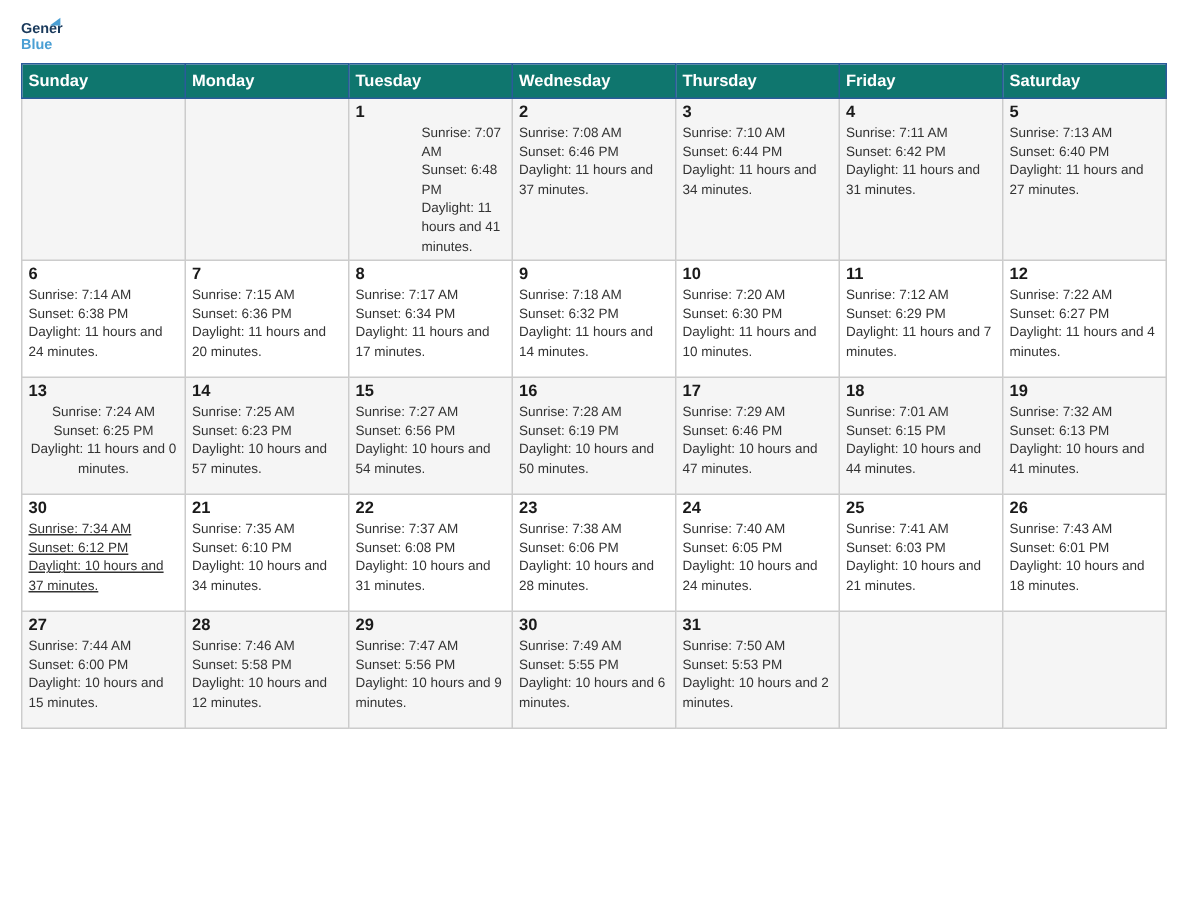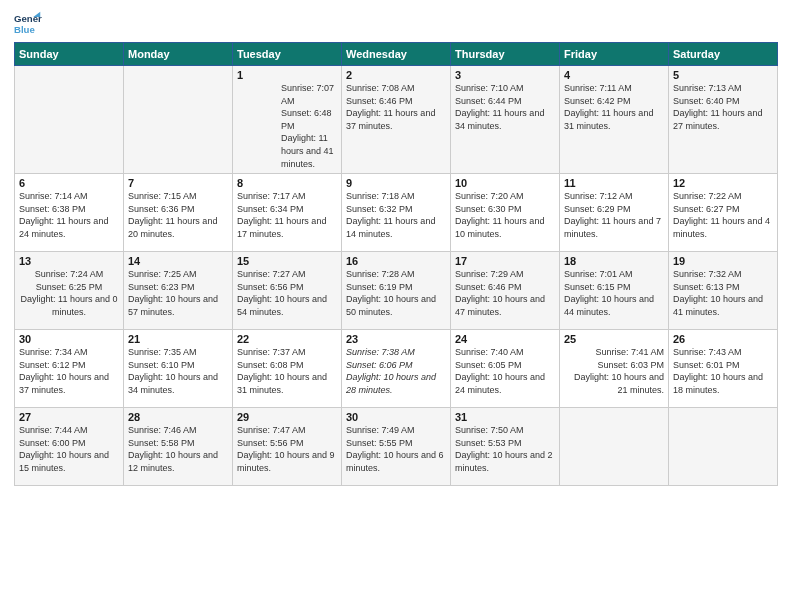--- a/index.html
+++ b/index.html
@@ -229,51 +229,51 @@
           <td>
             <span class="day-num">19</span>
             <div class="day-info" style="white-space: pre-line;">Sunrise: 7:32 AM
 Sunset: 6:13 PM
 Daylight: 10 hours and 41 minutes.</div>
           </td>
         </tr>
         <tr>
           <td>
             <span class="day-num">30</span>
-            <div class="day-info" style="white-space: pre-line;">Sunrise: 7:34 AM
+            <div class="day-info" style="white-space: pre-line; text-decoration: underline;">Sunrise: 7:34 AM
 Sunset: 6:12 PM
 Daylight: 10 hours and 37 minutes.</div>
           </td>
           <td>
             <span class="day-num">21</span>
             <div class="day-info" style="white-space: pre-line;">Sunrise: 7:35 AM
 Sunset: 6:10 PM
 Daylight: 10 hours and 34 minutes.</div>
           </td>
           <td>
             <span class="day-num">22</span>
             <div class="day-info" style="white-space: pre-line;">Sunrise: 7:37 AM
 Sunset: 6:08 PM
 Daylight: 10 hours and 31 minutes.</div>
           </td>
           <td>
             <span class="day-num">23</span>
-            <div class="day-info" style="white-space: pre-line; font-style: italic;">Sunrise: 7:38 AM
+            <div class="day-info" style="white-space: pre-line;">Sunrise: 7:38 AM
 Sunset: 6:06 PM
 Daylight: 10 hours and 28 minutes.</div>
           </td>
           <td>
             <span class="day-num">24</span>
             <div class="day-info" style="white-space: pre-line;">Sunrise: 7:40 AM
 Sunset: 6:05 PM
 Daylight: 10 hours and 24 minutes.</div>
           </td>
           <td>
             <span class="day-num">25</span>
-            <div class="day-info" style="white-space: pre-line; text-align: right;">Sunrise: 7:41 AM
+            <div class="day-info" style="white-space: pre-line;">Sunrise: 7:41 AM
 Sunset: 6:03 PM
 Daylight: 10 hours and 21 minutes.</div>
           </td>
           <td>
             <span class="day-num">26</span>
             <div class="day-info" style="white-space: pre-line;">Sunrise: 7:43 AM
 Sunset: 6:01 PM
 Daylight: 10 hours and 18 minutes.</div>
           </td>
         </tr>

